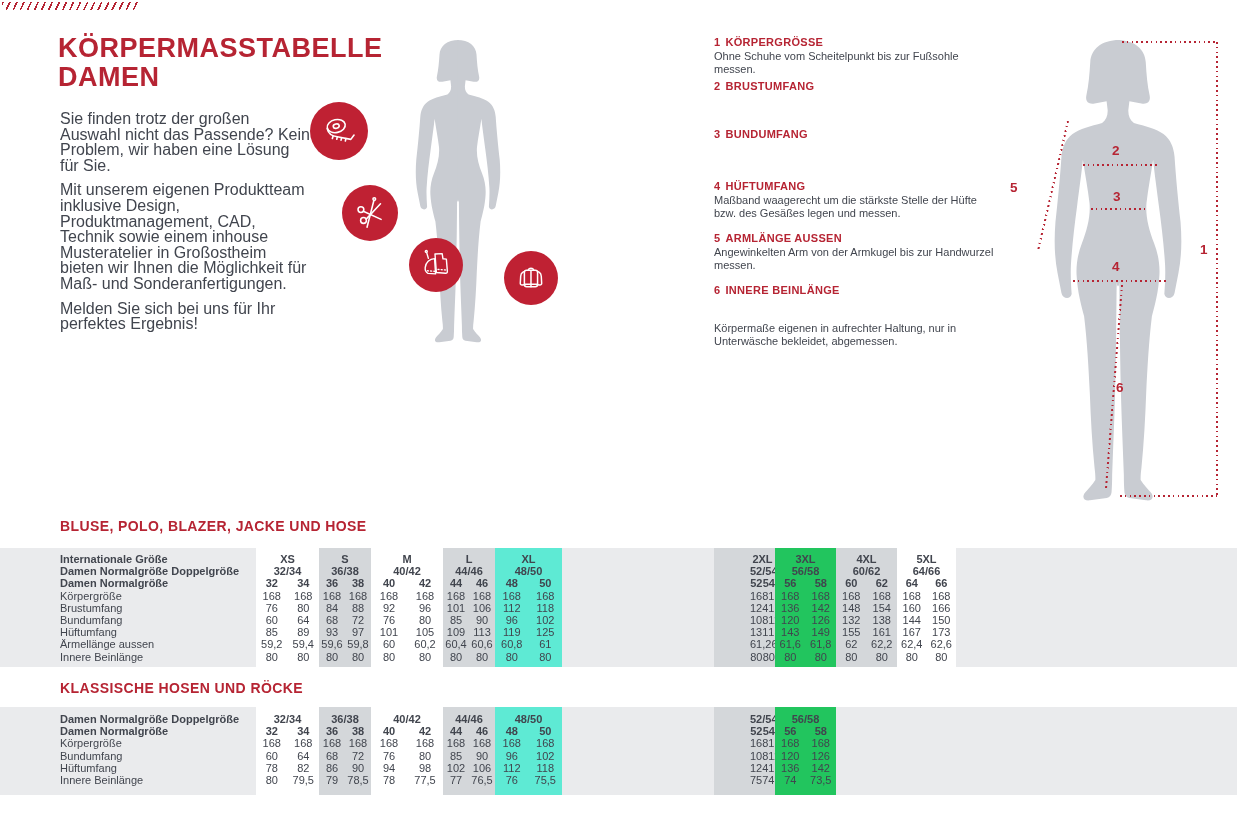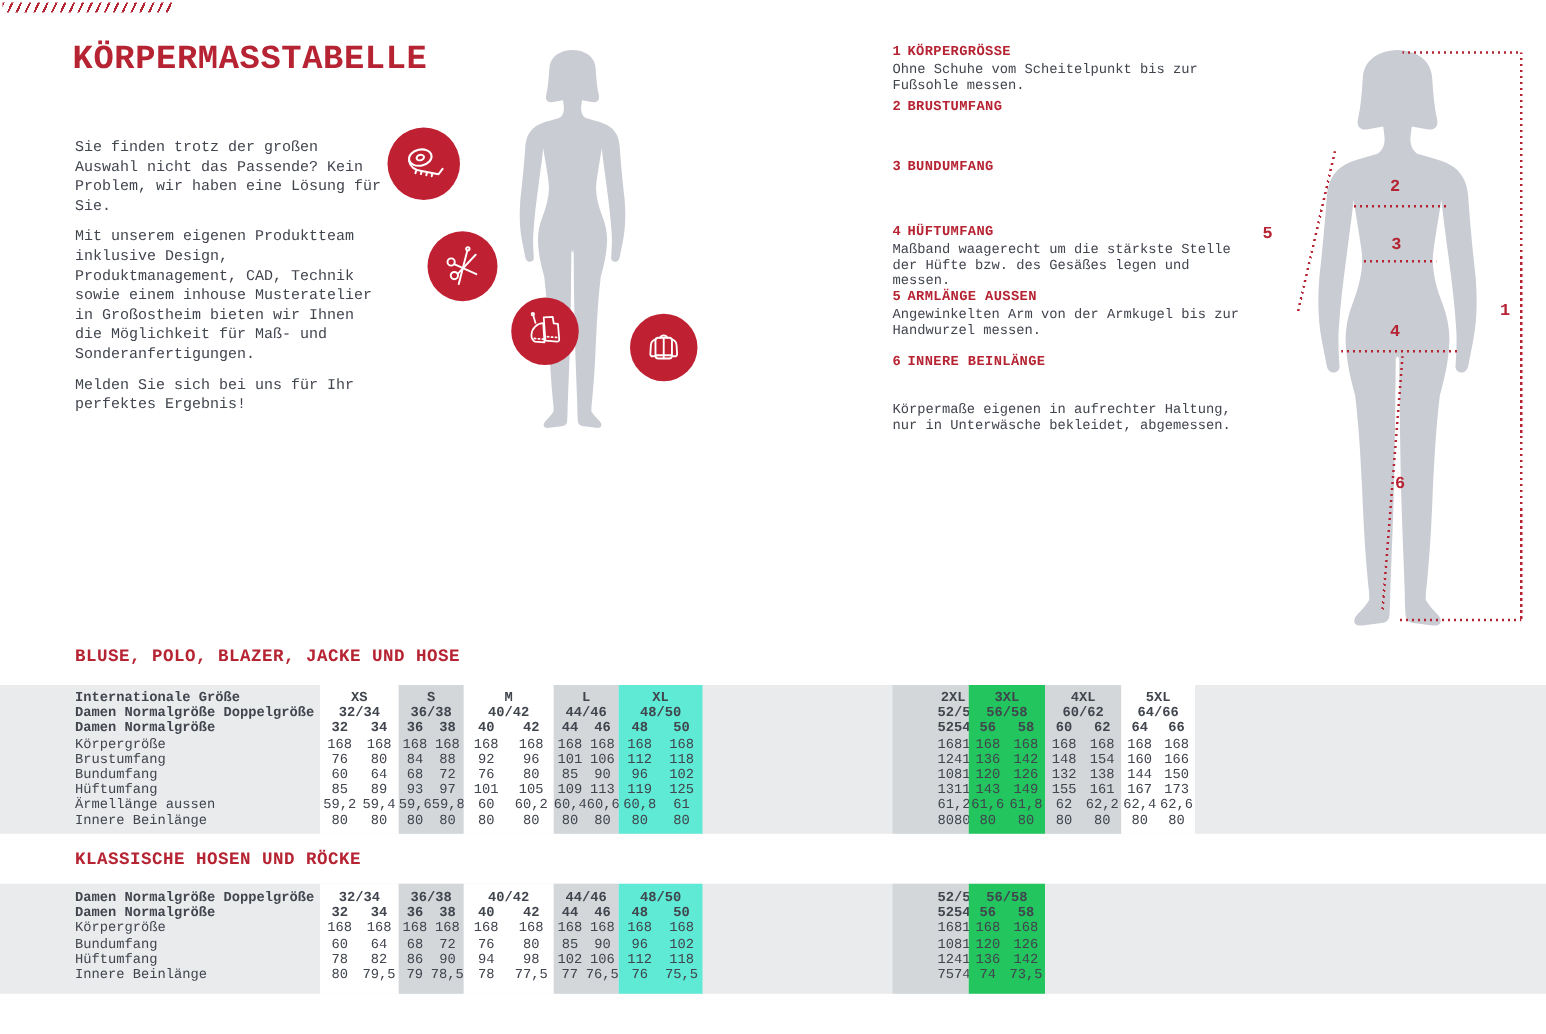--- a/index.html
+++ b/index.html
@@ -6,30 +6,30 @@
     --red:#b62433;
     --red2:#bf2133;
     --sil:#c9ccd2;
     --band:#eaebed;
     --dk:#d4d7da;
     --txt:#41454e;
   }
   *{margin:0;padding:0;box-sizing:border-box;}
   html,body{background:#fff;}
   body{font-family:"Liberation Sans",sans-serif;color:var(--txt);}
-  .page{position:relative;width:1237px;height:827px;background:#fff;overflow:hidden;font-family:Liberation Mono, monospace;}
+  .page{position:relative;width:1237px;height:827px;background:#fff;overflow:hidden;}
 
   
   .slashes{position:absolute;left:2px;top:2px;width:137px;height:8px;
     background:repeating-linear-gradient(115deg,var(--red) 0 1.6px,transparent 1.6px 6.4px);}
 
   
   .intro-title{position:absolute;left:58px;top:34px;color:var(--red);
     font-size:27px;font-weight:700;line-height:29px;letter-spacing:.5px;}
-  .intro-paras{position:absolute;left:60px;top:111px;width:252px;font-size:12px;line-height:15.6px;}
+  .intro-paras{position:absolute;left:60px;top:111px;width:252px;font-size:16px;line-height:15.6px;}
   .intro-paras p{margin-bottom:9px;}
 
   
   .fig{position:absolute;}
   .fig-left{left:408px;top:40px;width:100px;height:306px;}
   .fig-right{left:1043px;top:40px;width:150px;height:466px;}
   .badge{position:absolute;border-radius:50%;background:var(--red2);display:flex;align-items:center;justify-content:center;}
   .badge svg{width:74%;height:74%;}
   .badge-tape{left:310px;top:102px;width:58px;height:58px;}
   .badge-scissors{left:342px;top:185px;width:56px;height:56px;}
@@ -98,20 +98,21 @@
     <path id="woman-half" fill="#c9ccd2" d="M50.8 0 C39 0 32 8.2 31.5 20 C31 31 30.4 41 28.9 50 C28.1 55.5 30.4 58.2 34.4 57.2 L42.4 55.2 L43.1 63 C43.3 68.6 42 72.2 39.4 74.8 C31.9 77.8 24.4 79.8 19.7 84.8 C14.7 90 12.9 97.2 12.3 105.2 C11.5 122 9.9 145 8.3 164 C7.3 181 7.7 196 9.7 210 L12.3 228 C13.1 233.6 18.3 234.2 19.1 229 C18.7 220 18.3 212 18.6 203 C19.4 185 21 167 22.7 150 C24.1 135 25.7 120 26.6 108 C28 121 30 135 31 147 C31.8 158.6 29.4 171 26 183 C23.2 192.6 22 202.6 22.4 212 C23 227 25.4 239 27.4 249 C29.4 271 30.4 296 31.2 318 C31.8 341 32.8 364 34.4 386 C34.8 390 35 393.6 34.9 396.6 C32.7 401.6 29.9 404.9 28.1 407.9 C25.7 411.9 27.1 415.7 31.3 414.9 L42.5 412.9 C44.5 412.3 45.5 410.5 45.7 407.7 C46 402 46.1 396.9 46.1 392 C46.7 369 47.5 345 48 321 C48.4 299 48.6 280 48.8 262 C48.9 247 49 236 49.05 226 L49.1 219 L50.8 222.5 Z"></path>
   </defs>
 </svg>
 
 <div class="page">
 
   <div class="slashes"></div>
 
   <h1 class="intro-title">
     <div>KÖRPERMASSTABELLE</div>
+    <div>DAMEN</div>
   </h1>
   <div class="intro-paras">
     <p>Sie finden trotz der großen Auswahl nicht das Passende? Kein Problem, wir haben eine Lösung für Sie.</p>
     <p>Mit unserem eigenen Produktteam inklusive Design, Produktmanagement, CAD, Technik sowie einem inhouse Musteratelier in Großostheim bieten wir Ihnen die Möglichkeit für Maß- und Sonderanfertigungen.</p>
     <p>Melden Sie sich bei uns für Ihr perfektes Ergebnis!</p>
   </div>
 
   <svg class="fig fig-left" viewBox="0 0 100 420" preserveAspectRatio="none">
     <use href="#woman-half"></use>
     <use href="#woman-half" transform="matrix(-1 0 0 1 100 0)"></use>

